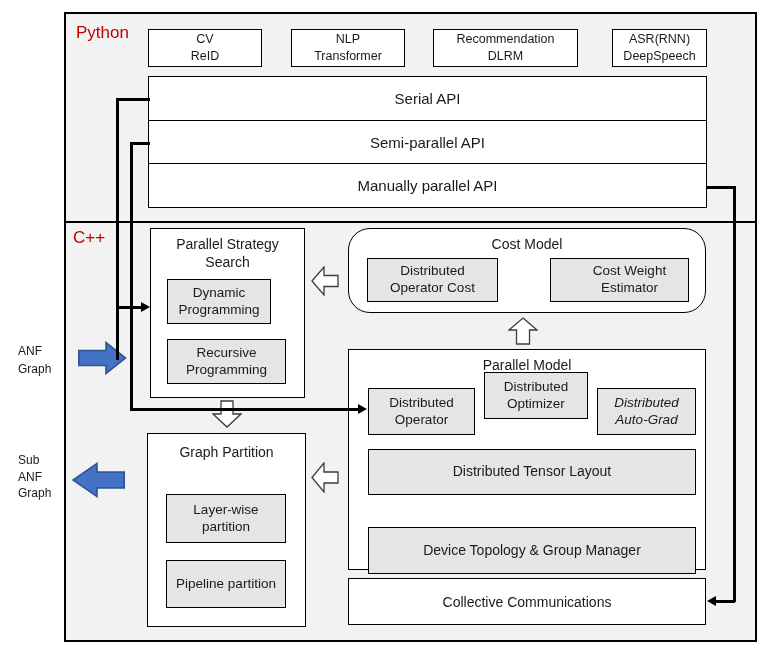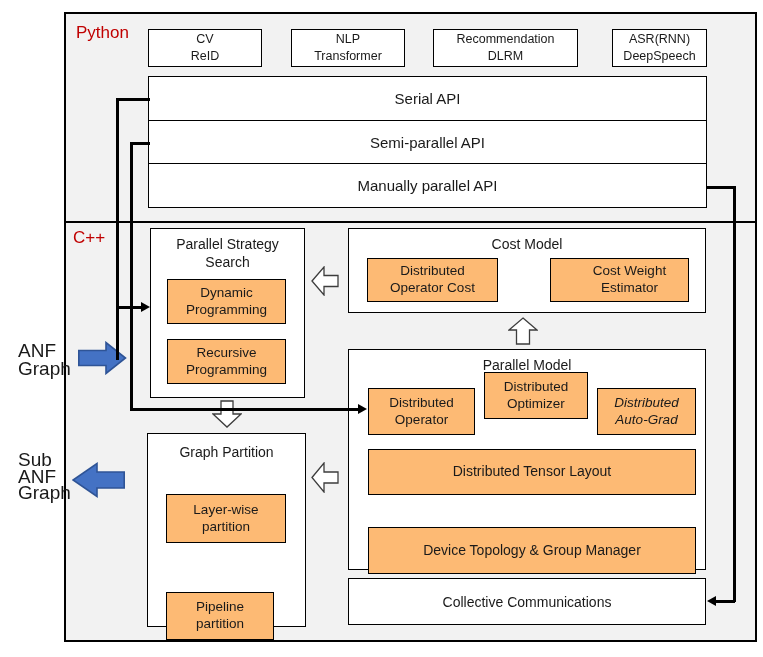--- a/index.html
+++ b/index.html
@@ -61,33 +61,33 @@
     z-index: 2;
   }
   .groupbox .gtitle {
     text-align: center;
     font-size: 14px;
     line-height: 1.25;
     padding: 7px 6px 0 6px;
   }
   .innerbox {
     position: absolute;
-    background: #fdba74;
+    background: #e5e5e5;
     border: 1.3px solid #000;
     display: flex;
     align-items: center;
     justify-content: center;
     text-align: center;
     font-size: 13.5px;
     line-height: 1.25;
     padding: 0 4px;
   }
   .side-label {
     position: absolute;
-    font-size: 19px;
+    font-size: 12px;
     line-height: 18px;
     color: #1a1a1a;
     z-index: 2;
   }
   .side-label span { display: block; }
   .cline { position: absolute; background: #000; z-index: 6; }
   .ah { position: absolute; width: 0; height: 0; z-index: 6; }
   .ah-right { border-top: 5.5px solid transparent; border-bottom: 5.5px solid transparent; border-left: 9px solid #000; }
   .ah-left  { border-top: 5.5px solid transparent; border-bottom: 5.5px solid transparent; border-right: 9px solid #000; }
   .arrow-svg { position: absolute; z-index: 4; }
@@ -121,43 +121,43 @@
   </div>
 
   <div class="api-stack" style="left:148px; top:76px; width:559px; height:132px;">
     <div class="api-row">Serial API</div>
     <div class="api-row">Semi-parallel API</div>
     <div class="api-row">Manually parallel API</div>
   </div>
 
   <div class="groupbox" style="left:150px; top:228px; width:155px; height:170px;">
     <div class="gtitle">Parallel Strategy Search</div>
-    <div class="innerbox" style="left:16px; top:50px; width:119px; height:45px;">Dynamic Programming</div>
+    <div class="innerbox" style="left:16px; top:50px; width:104px; height:45px;">Dynamic Programming</div>
     <div class="innerbox" style="left:16px; top:110px; width:119px; height:45px;">Recursive Programming</div>
   </div>
 
-  <div class="groupbox" style="left:348px; top:228px; width:358px; height:85px;">
+  <div class="groupbox" style="left:348px; top:228px; width:358px; height:85px;border-radius:22px;">
     <div class="gtitle">Cost Model</div>
     <div class="innerbox" style="left:18px; top:29px; width:131px; height:44px;">Distributed Operator Cost</div>
     <div class="innerbox" style="left:201px; top:29px; width:139px; height:44px;padding-left:24px;">Cost Weight Estimator</div>
   </div>
 
   <div class="groupbox" style="left:348px; top:349px; width:358px; height:221px;">
     <div class="gtitle">Parallel Model</div>
     <div class="innerbox" style="left:19px; top:38px; width:107px; height:47px;">Distributed Operator</div>
     <div class="innerbox" style="left:135px; top:22px; width:104px; height:47px;">Distributed Optimizer</div>
     <div class="innerbox" style="left:248px; top:38px; width:99px; height:47px;font-style:italic;">Distributed Auto-Grad</div>
     <div class="innerbox" style="left:19px; top:99px; width:328px; height:46px; font-size:14px;">Distributed Tensor Layout</div>
     <div class="innerbox" style="left:19px; top:177px; width:328px; height:47px; font-size:14px;">Device Topology &amp; Group Manager</div>
   </div>
 
   <div class="groupbox" style="left:147px; top:433px; width:159px; height:194px;">
     <div class="gtitle" style="padding-top:10px;">Graph Partition</div>
     <div class="innerbox" style="left:18px; top:60px; width:120px; height:49px;">Layer-wise partition</div>
-    <div class="innerbox" style="left:18px; top:126px; width:108px; height:48px;margin-top:32px;">Pipeline partition</div>
+    <div class="innerbox" style="left:18px; top:126px; width:120px; height:48px;">Pipeline partition</div>
   </div>
 
   <div class="wbox" style="left:348px; top:578px; width:358px; height:47px; font-size:14px;">Collective Communications</div>
 
   <div class="side-label" style="left:18px; top:342px;">
     <span>ANF</span>
     <span>Graph</span>
   </div>
   <div class="side-label" style="left:18px; top:452px; line-height:16.5px;">
     <span>Sub</span>

